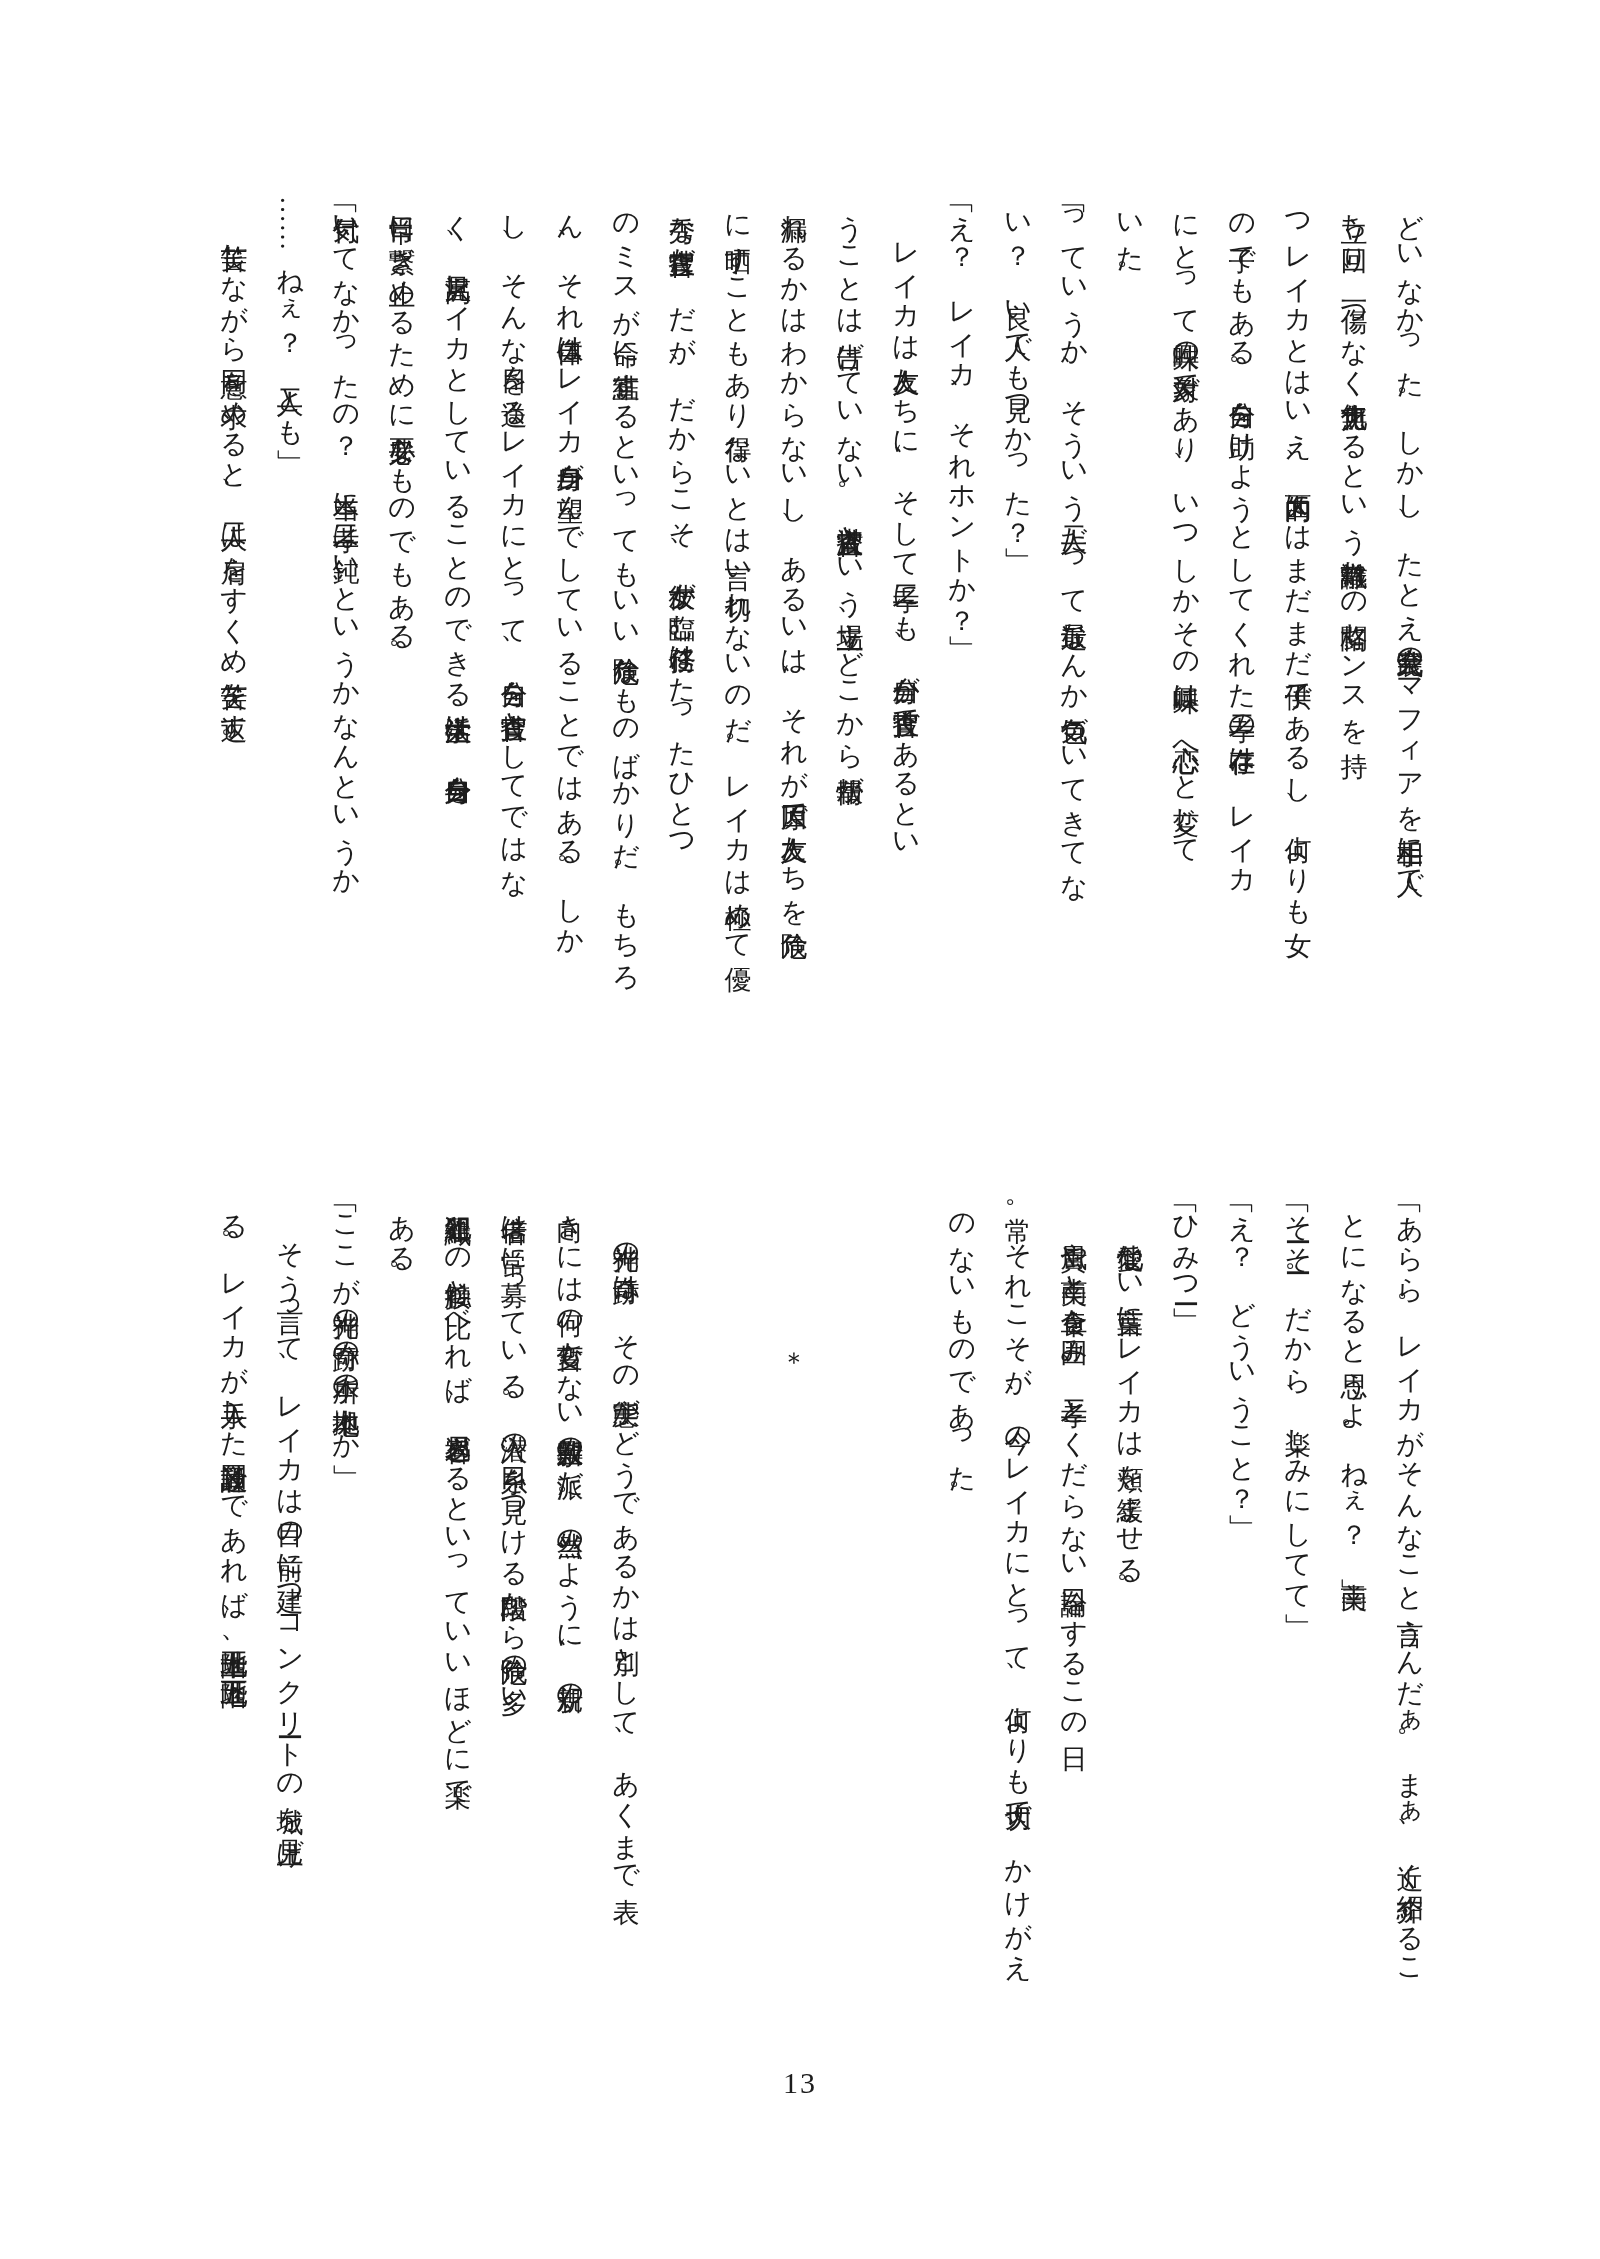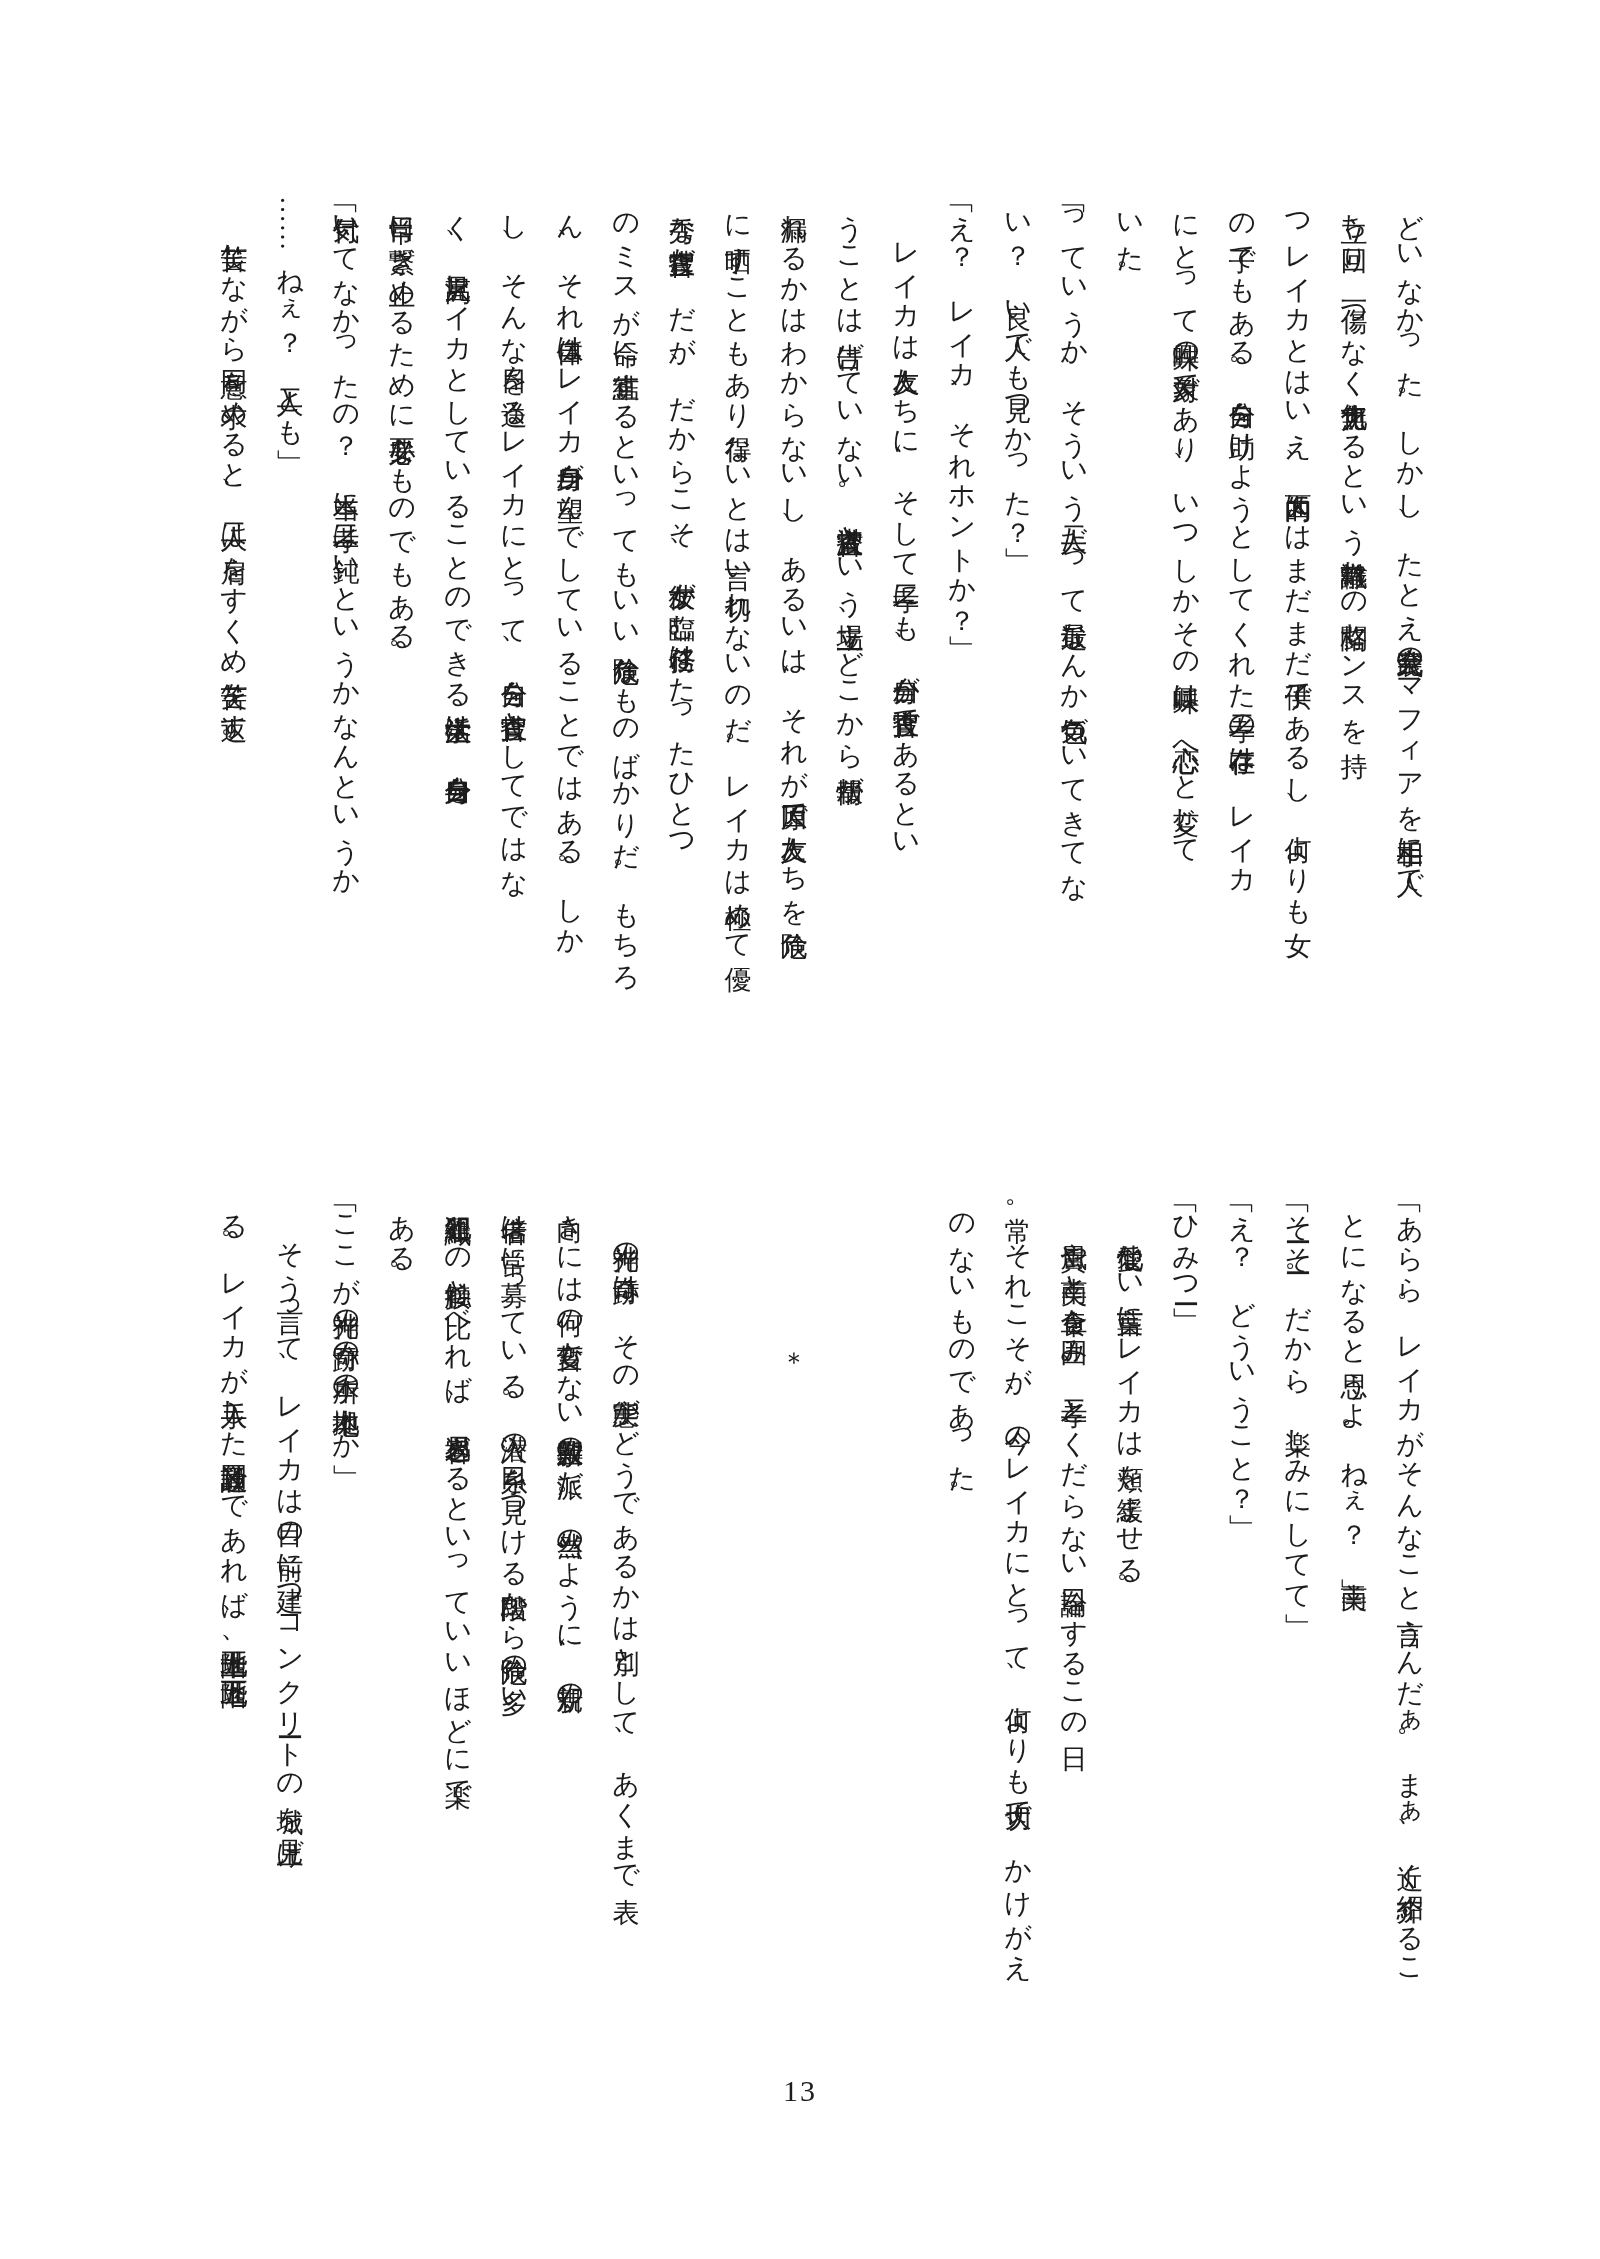--- a/index.html
+++ b/index.html
@@ -25,21 +25,20 @@
   .block-upper { top: 196px; right: 162px; }
   .block-lower { top: 1196px; right: 162px; }
   .page-number {
     position: absolute;
     top: 2066px;
     left: 0;
     width: 100%;
     text-align: center;
     font-size: 30px;
     letter-spacing: 2px;
-    margin-top: 8px;
   }
 </style>
 </head>
 <body>
 
 <div class="page">
 
   <div class="vblock block-upper">
     <div class="line">どいなかった。しかし、たとえ完全武装のマフィアを相手に一人で</div>
     <div class="line">立ち回り、傷一つなく無力化するという常識離れの格闘センスを持</div>

